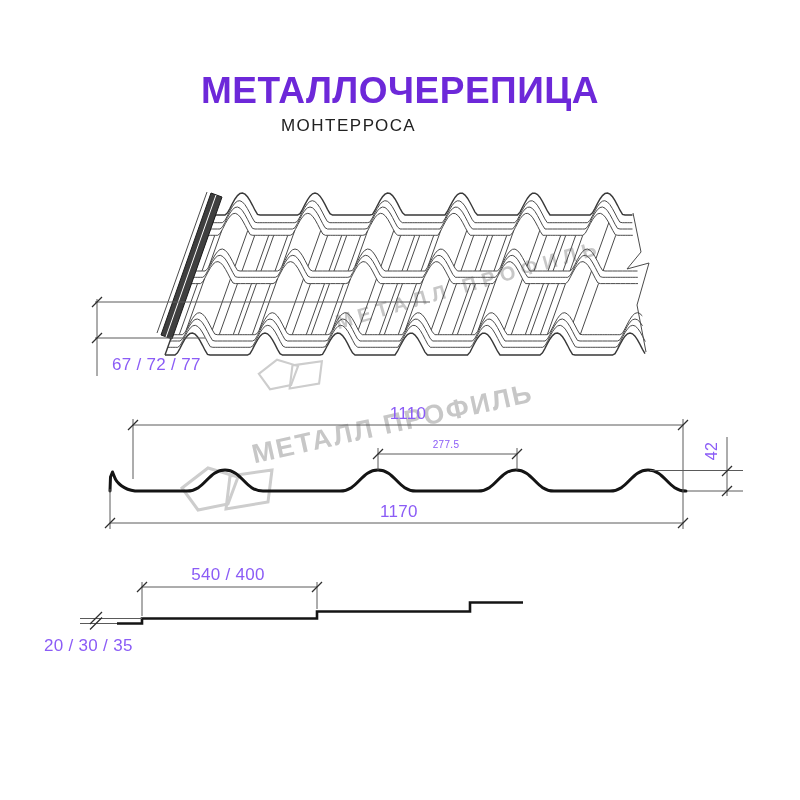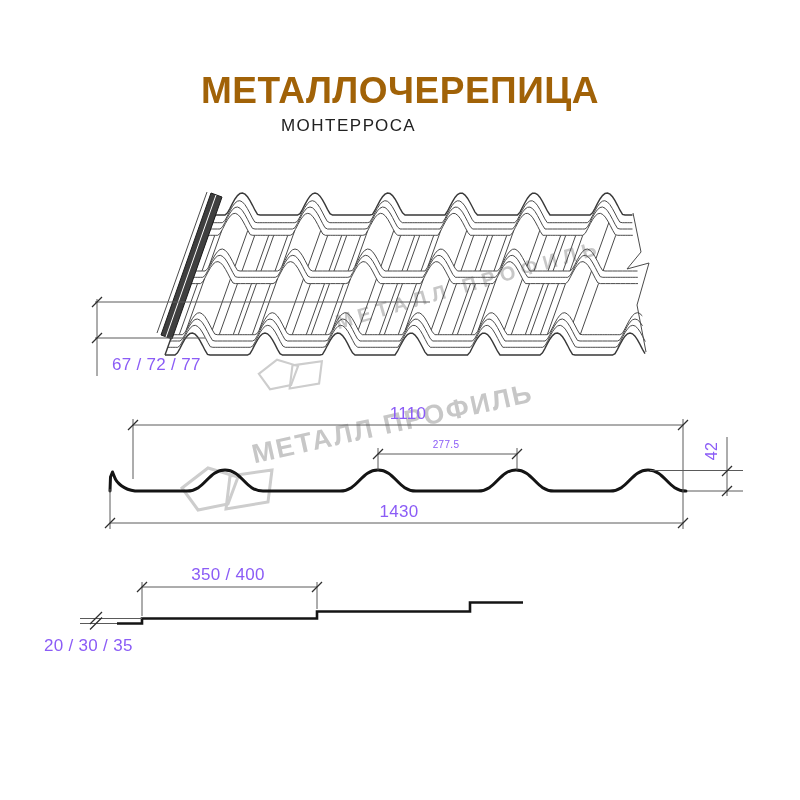--- a/index.html
+++ b/index.html
@@ -1,20 +1,20 @@
 <!DOCTYPE html>
 <html style="--line: #4b4b4b; --bold_line: #141414; --dimension: #5a5a5a; --text: #262626; --watermark: #c7c7c7; --background: #ffffff;"><head>
 <meta charset="utf-8">
 <style>
   html,body{margin:0;padding:0;}
   body{width:800px;height:800px;position:relative;background:#fff;overflow:hidden;
        font-family:"Liberation Sans",sans-serif;}
   .abs{position:absolute;}
   #title{left:0;top:72px;width:800px;text-align:center;font-size:37px;font-weight:700;
-         color:#a16207;letter-spacing:.5px;line-height:38px;z-index:3;}
+         color:#6d28d9;letter-spacing:.5px;line-height:38px;z-index:3;}
   #subtitle{left:0;top:116px;width:697px;text-align:center;font-size:17px;font-weight:400;
             color:#222;letter-spacing:1.5px;z-index:3;}
   .dimlabel{font-size:17px;color:#8b5cf6;white-space:nowrap;z-index:3;letter-spacing:.3px;}
   .ctr{transform:translate(-50%,-50%);}
   #lbl-1110{left:408px;top:414px;}
   #lbl-2775{left:446px;top:444px;font-size:10px;}
   #lbl-42{left:712px;top:451px;font-size:16px;transform:translate(-50%,-50%) rotate(-90deg);}
   #lbl-1170{left:399px;top:512px;}
   #lbl-6772{left:112px;top:355px;}
   #lbl-350400{left:228px;top:575px;}
@@ -168,15 +168,15 @@
     M90,624L102,612 M90,629.5L102,617.5"></path>
 </svg>
 
 <div id="title" class="abs">МЕТАЛЛОЧЕРЕПИЦА</div>
 <div id="subtitle" class="abs">МОНТЕРРОСА</div>
 
 <div id="lbl-6772" class="abs dimlabel">67 / 72 / 77</div>
 <div id="lbl-1110" class="abs dimlabel ctr">1110</div>
 <div id="lbl-2775" class="abs dimlabel ctr">277.5</div>
 <div id="lbl-42" class="abs dimlabel">42</div>
-<div id="lbl-1170" class="abs dimlabel ctr">1430</div>
-<div id="lbl-350400" class="abs dimlabel ctr">350 / 400</div>
+<div id="lbl-1170" class="abs dimlabel ctr">1170</div>
+<div id="lbl-350400" class="abs dimlabel ctr">540 / 400</div>
 <div id="lbl-253035" class="abs dimlabel">20 / 30 / 35</div>
 
 </body></html>

